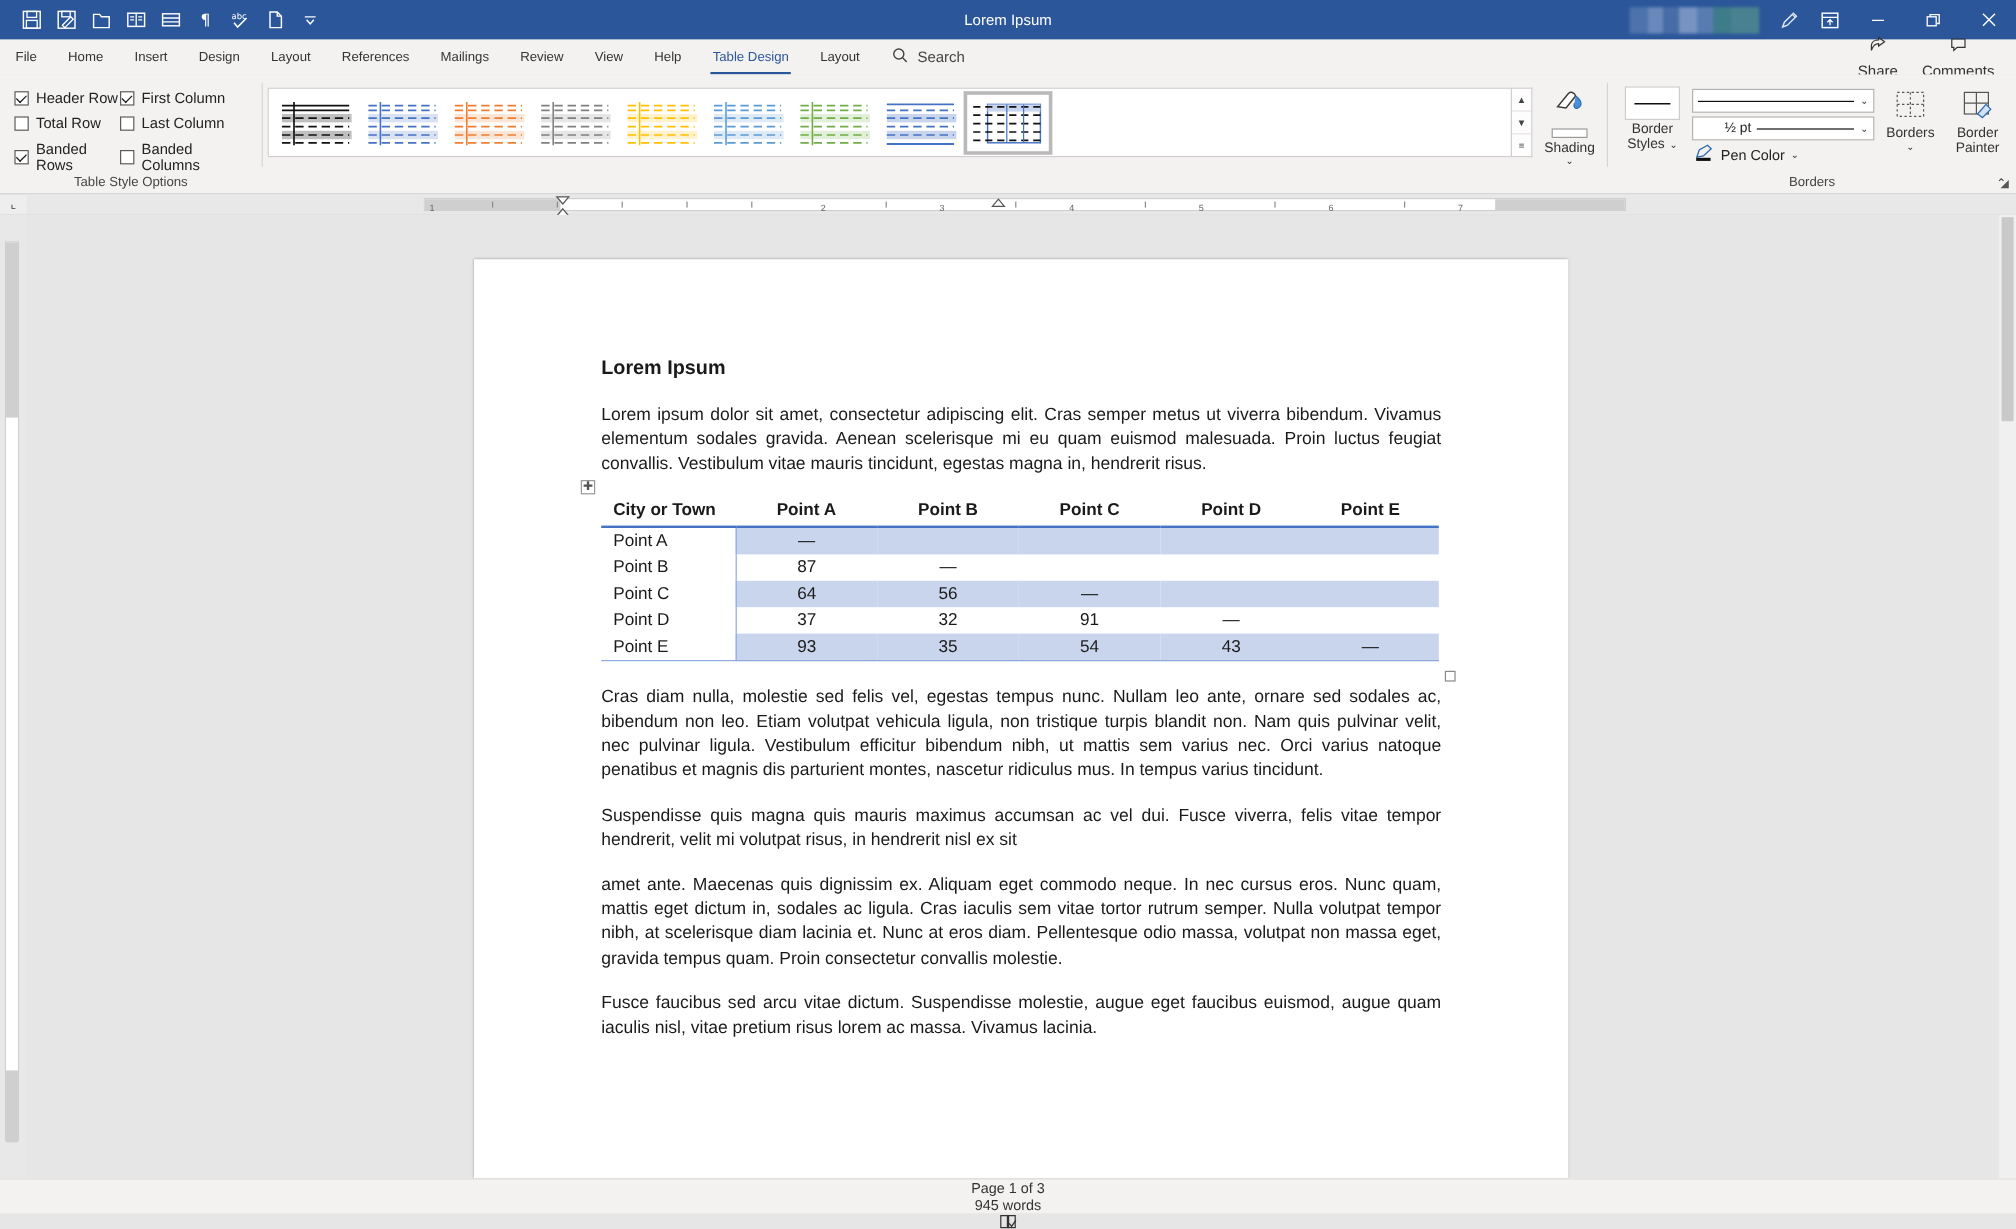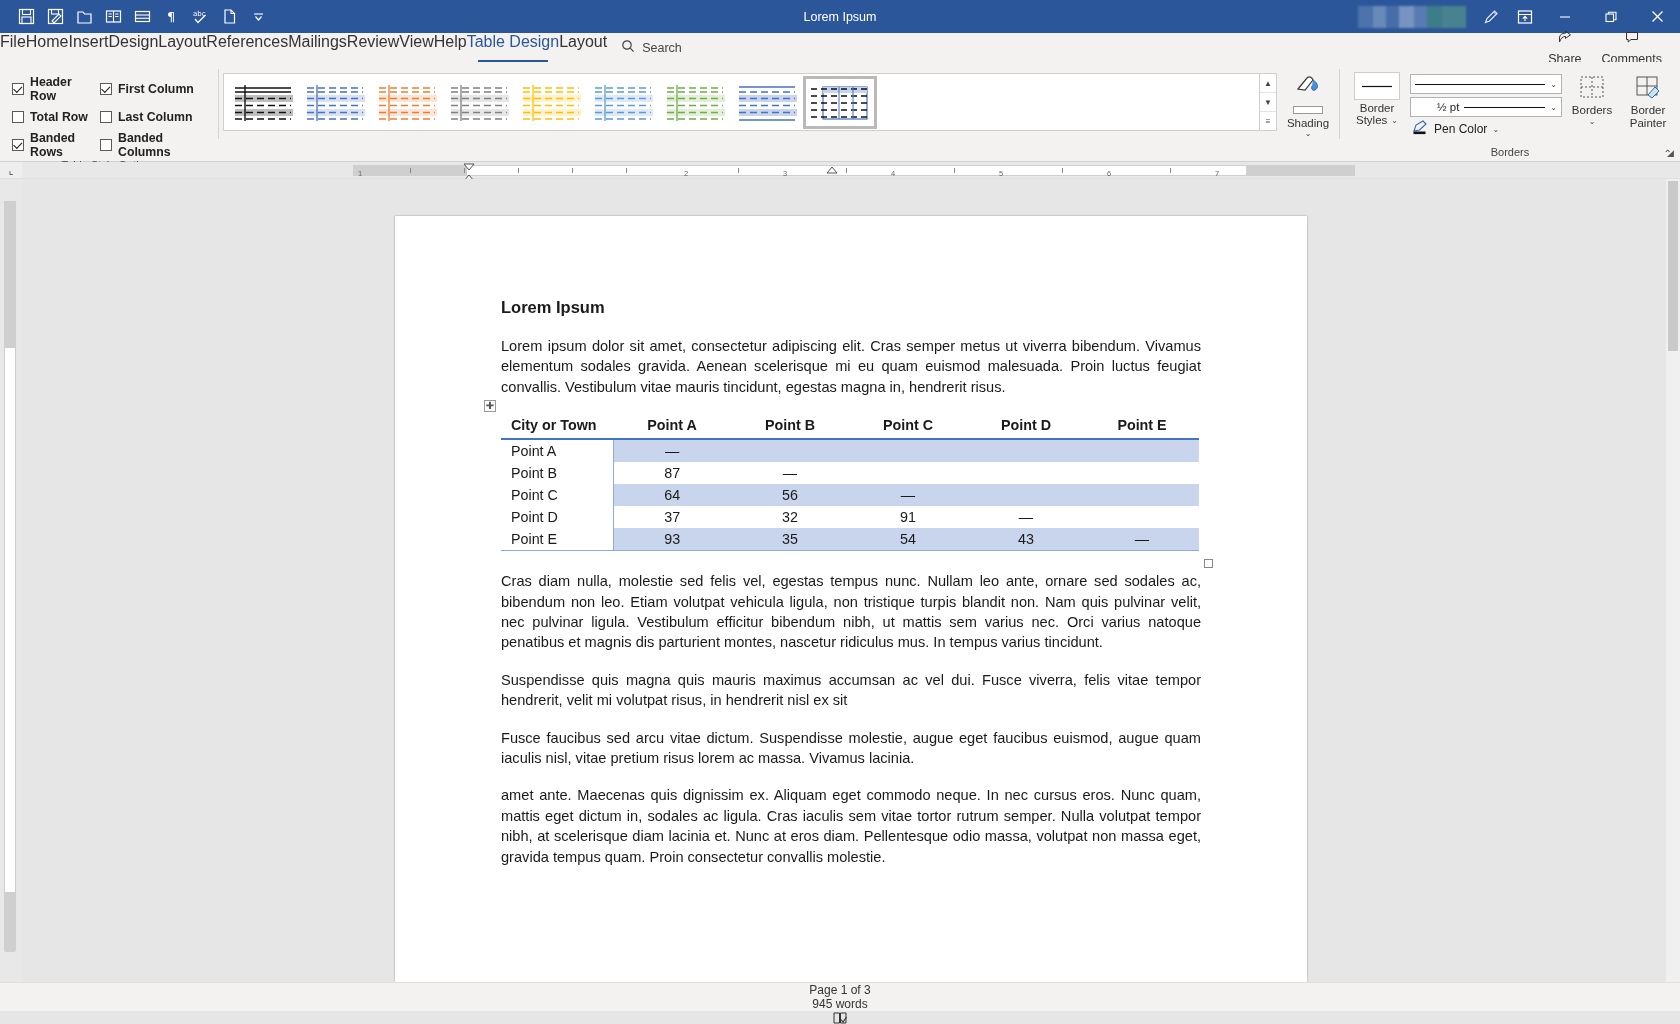--- a/index.html
+++ b/index.html
@@ -44,22 +44,22 @@
     color: #fff;
   }
 
   
   .tabbar {
     height: 29px; background: #f3f2f1;
     display: flex; align-items: stretch; position: relative;
     border-bottom: 0;
   }
   .tab {
-    padding: 0 0; display: flex; 
-    font-size: 16px; color: #333333; position: relative;
+    padding: 0 13px; display: flex; align-items: center;
+    font-size: 11px; color: #333333; position: relative;
     white-space: nowrap;
   }
   .tab.file { color: #333; }
   .tab.active { color: #2b579a; }
   .tab.active::after {
     content: ""; position: absolute; left: 11px; right: 11px; bottom: 0;
     height: 2.5px; background: #2b579a;
   }
   .searchbox {
     display: flex; align-items: center; gap: 7px; margin-left: 14px;
@@ -82,21 +82,21 @@
   .rgroup-label {
     text-align: center; font-size: 11px; color: #444; padding-bottom: 3px;
   }
   .vsep { width: 1px; background: #d7d5d3; margin: 7px 0 22px 0; }
 
   
   .tso { padding: 8px 0 0 12px; width: 218px; }
   .tso-grid {
     display: grid; grid-template-columns: 88px 110px; row-gap: 7px;
   }
-  .cbrow { display: flex; align-items: center; gap: 6px; font-size: 12.3px; color: #222; font-weight: bold; }
+  .cbrow { display: flex; align-items: center; gap: 6px; font-size: 12.3px; color: #222; }
   .cbox {
     width: 12px; height: 12px; border: 1px solid #5a5a5a; background: #fff;
     display: inline-flex; align-items: center; justify-content: center; flex: 0 0 auto;
   }
   .cbox.checked::after {
     content: ""; width: 7px; height: 3.5px;
     border-left: 1.6px solid #1a1a1a; border-bottom: 1.6px solid #1a1a1a;
     transform: rotate(-45deg) translate(0.5px, -1px);
   }
 
@@ -844,22 +844,22 @@
                 <td>43</td>
                 <td>—</td>
               </tr>
             </tbody>
           </table>
           <div class="tbl-resize"></div>
         </div>
 
         <p class="body">Cras diam nulla, molestie sed felis vel, egestas tempus nunc. Nullam leo ante, ornare sed sodales ac, bibendum non leo. Etiam volutpat vehicula ligula, non tristique turpis blandit non. Nam quis pulvinar velit, nec pulvinar ligula. Vestibulum efficitur bibendum nibh, ut mattis sem varius nec. Orci varius natoque penatibus et magnis dis parturient montes, nascetur ridiculus mus. In tempus varius tincidunt.</p>
         <p class="body">Suspendisse quis magna quis mauris maximus accumsan ac vel dui. Fusce viverra, felis vitae tempor hendrerit, velit mi volutpat risus, in hendrerit nisl ex sit</p>
+        <p class="body">amet ante. Maecenas quis dignissim ex. Aliquam eget commodo neque. In nec cursus eros. Nunc quam, mattis eget dictum in, sodales ac ligula. Cras iaculis sem vitae tortor rutrum semper. Nulla volutpat tempor nibh, at scelerisque diam lacinia et. Nunc at eros diam. Pellentesque odio massa, volutpat non massa eget, gravida tempus quam. Proin consectetur convallis molestie.</p>
         <p class="body">Fusce faucibus sed arcu vitae dictum. Suspendisse molestie, augue eget faucibus euismod, augue quam iaculis nisl, vitae pretium risus lorem ac massa. Vivamus lacinia.</p>
-        <p class="body">amet ante. Maecenas quis dignissim ex. Aliquam eget commodo neque. In nec cursus eros. Nunc quam, mattis eget dictum in, sodales ac ligula. Cras iaculis sem vitae tortor rutrum semper. Nulla volutpat tempor nibh, at scelerisque diam lacinia et. Nunc at eros diam. Pellentesque odio massa, volutpat non massa eget, gravida tempus quam. Proin consectetur convallis molestie.</p>
       </div>
     </div>
     <div class="scrollbar-v">
       <div class="thumb"></div>
     </div>
   </div>
 </div>
 
 <div class="statusbar">
   <div class="sb-item">

